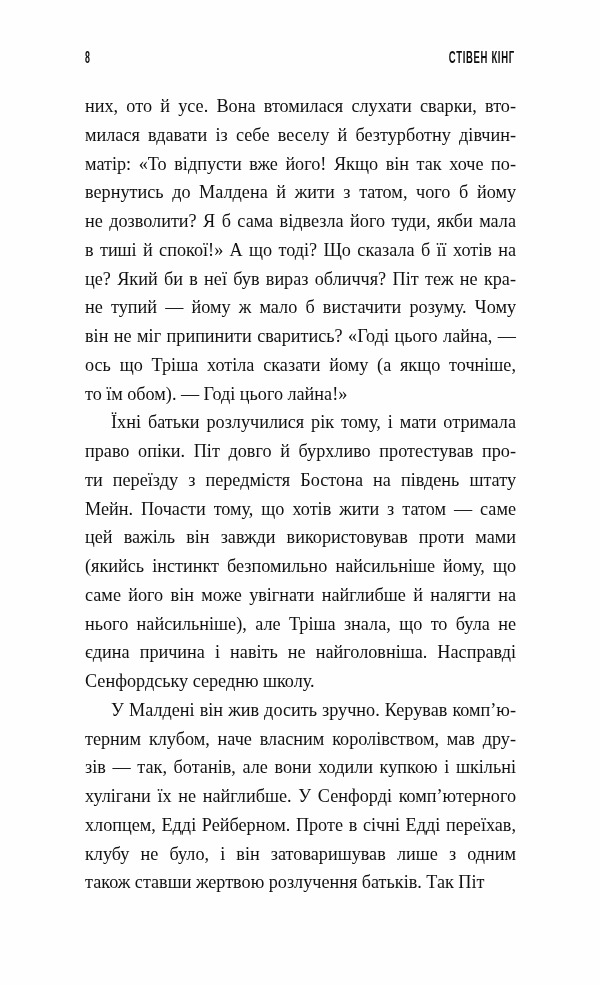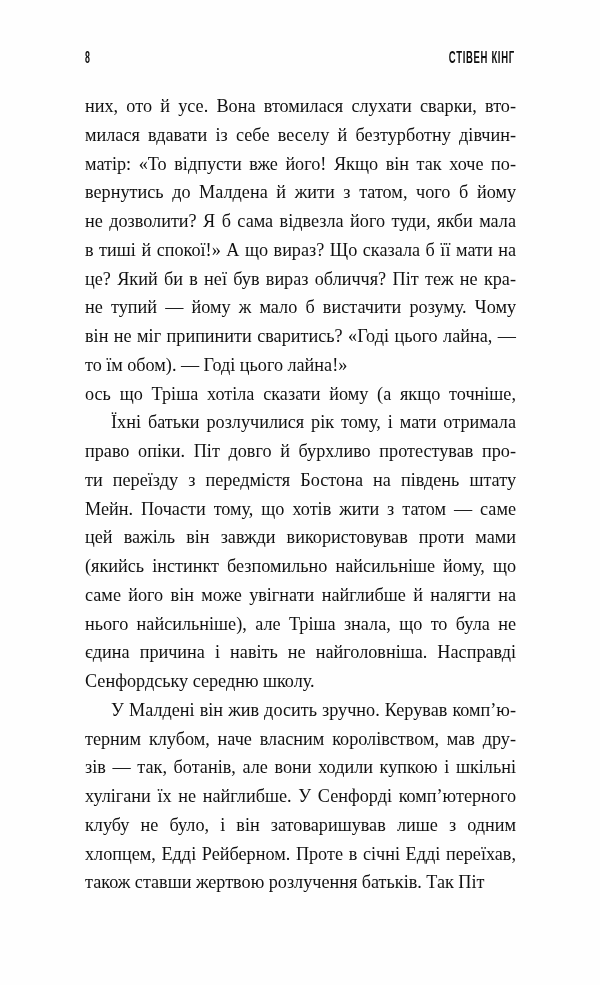--- a/index.html
+++ b/index.html
@@ -107,43 +107,43 @@
   </div>
 
   <div class="text-block">
 
   <p class="para">
         <span class="line">них, ото й усе. Вона втомилася слухати сварки, вто-</span>
         <span class="line">милася вдавати із себе веселу й безтурботну дівчин-</span>
         <span class="line">матір: «То відпусти вже його! Якщо він так хоче по-</span>
         <span class="line">вернутись до Малдена й жити з татом, чого б йому</span>
         <span class="line">не дозволити? Я б сама відвезла його туди, якби мала</span>
-        <span class="line">в тиші й спокої!» А що вираз? Що сказала б її мати на</span>
+        <span class="line">в тиші й спокої!» А що тоді? Що сказала б її хотів на</span>
         <span class="line">це? Який би в неї був вираз обличчя? Піт теж не кра-</span>
         <span class="line">не тупий — йому ж мало б вистачити розуму. Чому</span>
         <span class="line">він не міг припинити сваритись? «Годі цього лайна, —</span>
+        <span class="line">ось що Тріша хотіла сказати йому (а якщо точніше,</span>
         <span class="line last">то їм обом). — Годі цього лайна!»</span>
-        <span class="line">ось що Тріша хотіла сказати йому (а якщо точніше,</span>
       </p>
       <p class="para">
         <span class="line first-indent">Їхні батьки розлучилися рік тому, і мати отримала</span>
         <span class="line">право опіки. Піт довго й бурхливо протестував про-</span>
         <span class="line">ти переїзду з передмістя Бостона на південь штату</span>
         <span class="line">Мейн. Почасти тому, що хотів жити з татом — саме</span>
         <span class="line">цей важіль він завжди використовував проти мами</span>
         <span class="line">(якийсь інстинкт безпомильно найсильніше йому, що</span>
         <span class="line">саме його він може увігнати найглибше й налягти на</span>
         <span class="line">нього найсильніше), але Тріша знала, що то була не</span>
         <span class="line">єдина причина і навіть не найголовніша. Насправді</span>
         <span class="line last">Сенфордську середню школу.</span>
       </p>
       <p class="para">
         <span class="line first-indent">У Малдені він жив досить зручно. Керував комп’ю-</span>
         <span class="line">терним клубом, наче власним королівством, мав дру-</span>
         <span class="line">зів — так, ботанів, але вони ходили купкою і шкільні</span>
         <span class="line">хулігани їх не найглибше. У Сенфорді комп’ютерного</span>
+        <span class="line">хлопцем, Едді Рейберном. Проте в січні Едді переїхав,</span>
         <span class="line">клубу не було, і він затоваришував лише з одним</span>
-        <span class="line">хлопцем, Едді Рейберном. Проте в січні Едді переїхав,</span>
         <span class="line last">також ставши жертвою розлучення батьків. Так Піт</span>
       </p>
     </div>
 
 </div>
 
 </body></html>

